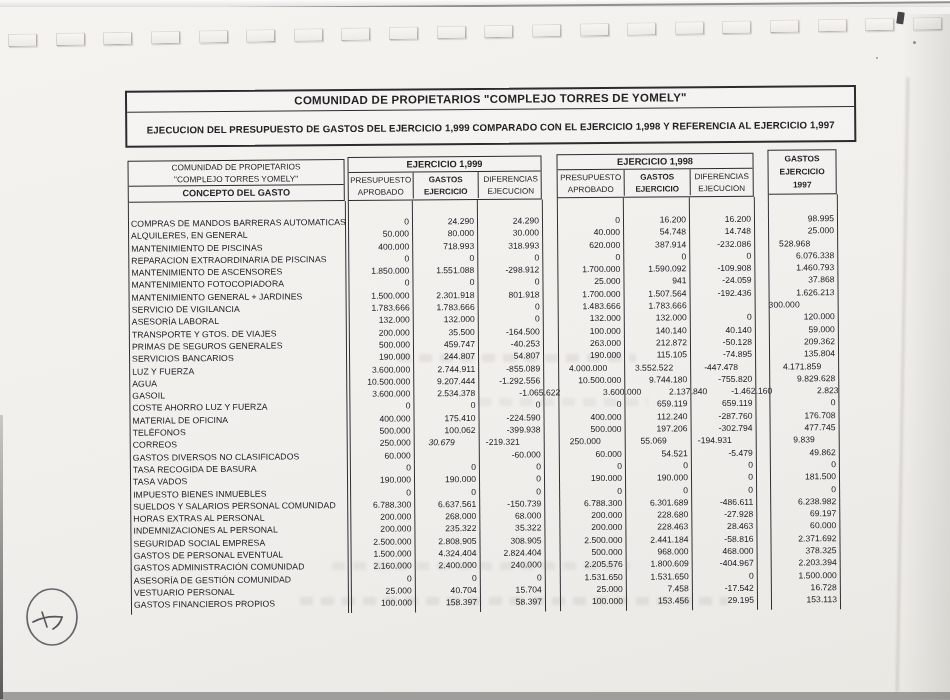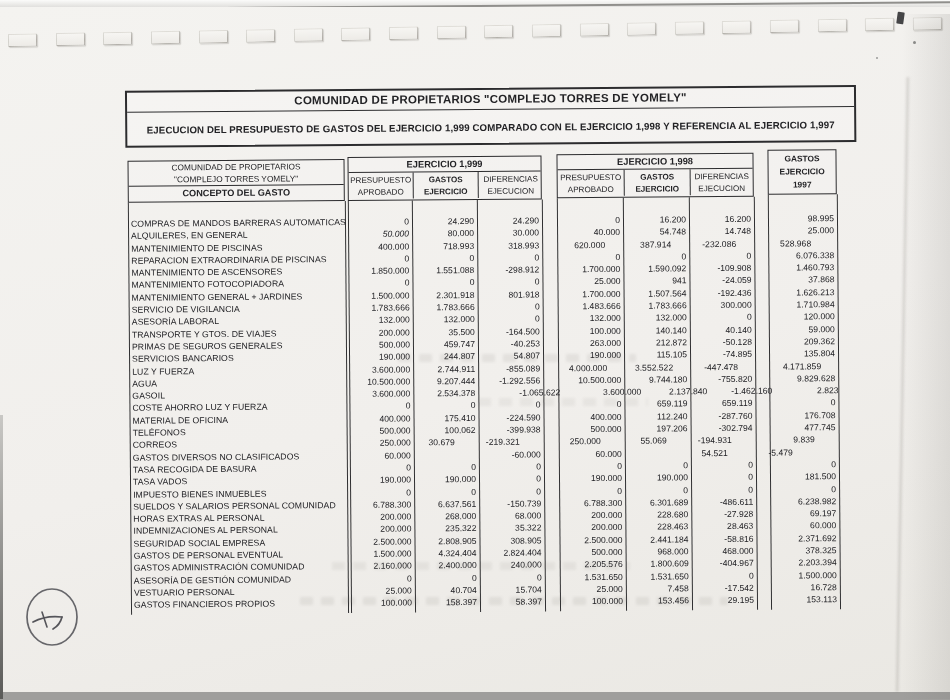--- a/index.html
+++ b/index.html
@@ -173,37 +173,37 @@
           <span class="bcell num" style="width: 66px;">0</span>
           <span class="bcell num" style="width: 65px;">24.290</span>
           <span class="bcell num" style="width: 65px;">24.290</span>
           <span class="bcell num" style="width: 66px; margin-left: 15px;">0</span>
           <span class="bcell num" style="width: 66px;">16.200</span>
           <span class="bcell num" style="width: 65px;">16.200</span>
           <span class="bcell num" style="width: 69px; margin-left: 14px;">98.995</span>
         </div>
         <div class="brow">
           <span class="bcell lab" style="width: 218px;">ALQUILERES, EN GENERAL</span>
-          <span class="bcell num" style="width: 66px; font-style: italic;">50.000</span>
+          <span class="bcell num" style="width: 66px;">50.000</span>
           <span class="bcell num" style="width: 65px;">80.000</span>
           <span class="bcell num" style="width: 65px;">30.000</span>
           <span class="bcell num" style="width: 66px; margin-left: 15px;">40.000</span>
           <span class="bcell num" style="width: 66px;">54.748</span>
           <span class="bcell num" style="width: 65px;">14.748</span>
           <span class="bcell num" style="width: 69px; margin-left: 14px;">25.000</span>
         </div>
         <div class="brow">
           <span class="bcell lab" style="width: 218px;">MANTENIMIENTO DE PISCINAS</span>
           <span class="bcell num" style="width: 66px;">400.000</span>
           <span class="bcell num" style="width: 65px;">718.993</span>
           <span class="bcell num" style="width: 65px;">318.993</span>
-          <span class="bcell num" style="width: 66px; ">620.000</span>
+          <span class="bcell num" style="width: 66px; margin-left: 15px;">620.000</span>
           <span class="bcell num" style="width: 66px;">387.914</span>
           <span class="bcell num" style="width: 65px;">-232.086</span>
-          <span class="bcell num" style="width: 57px; margin-left: 18px;">528.968</span>
+          <span class="bcell num" style="width: 57px; margin-left: 2px;">528.968</span>
         </div>
         <div class="brow">
           <span class="bcell lab" style="width: 218px;">REPARACION EXTRAORDINARIA DE PISCINAS</span>
           <span class="bcell num" style="width: 66px;">0</span>
           <span class="bcell num" style="width: 65px;">0</span>
           <span class="bcell num" style="width: 65px;">0</span>
           <span class="bcell num" style="width: 66px; margin-left: 15px;">0</span>
           <span class="bcell num" style="width: 66px;">0</span>
           <span class="bcell num" style="width: 65px;">0</span>
           <span class="bcell num" style="width: 69px; margin-left: 14px;">6.076.338</span>
@@ -238,21 +238,21 @@
           <span class="bcell num" style="width: 65px;">-192.436</span>
           <span class="bcell num" style="width: 69px; margin-left: 14px;">1.626.213</span>
         </div>
         <div class="brow">
           <span class="bcell lab" style="width: 218px;">SERVICIO DE VIGILANCIA</span>
           <span class="bcell num" style="width: 66px;">1.783.666</span>
           <span class="bcell num" style="width: 65px;">1.783.666</span>
           <span class="bcell num" style="width: 65px;">0</span>
           <span class="bcell num" style="width: 66px; margin-left: 15px;">1.483.666</span>
           <span class="bcell num" style="width: 66px;">1.783.666</span>
-          <span class="bcell num" style="width: 65px;">300.000</span>
+          <span class="bcell num" style="width: 65px; margin-left: 48px;">300.000</span>
           <span class="bcell num" style="width: 69px; margin-left: 14px;">1.710.984</span>
         </div>
         <div class="brow">
           <span class="bcell lab" style="width: 218px;">ASESORÍA LABORAL</span>
           <span class="bcell num" style="width: 66px;">132.000</span>
           <span class="bcell num" style="width: 65px;">132.000</span>
           <span class="bcell num" style="width: 65px;">0</span>
           <span class="bcell num" style="width: 66px; margin-left: 15px;">132.000</span>
           <span class="bcell num" style="width: 66px;">132.000</span>
           <span class="bcell num" style="width: 65px;">0</span>
@@ -344,34 +344,34 @@
           <span class="bcell num" style="width: 65px;">100.062</span>
           <span class="bcell num" style="width: 65px;">-399.938</span>
           <span class="bcell num" style="width: 66px; margin-left: 15px;">500.000</span>
           <span class="bcell num" style="width: 66px;">197.206</span>
           <span class="bcell num" style="width: 65px;">-302.794</span>
           <span class="bcell num" style="width: 69px; margin-left: 14px;">477.745</span>
         </div>
         <div class="brow">
           <span class="bcell lab" style="width: 218px;">CORREOS</span>
           <span class="bcell num" style="width: 66px;">250.000</span>
-          <span class="bcell num" style="width: 44px;">30.679</span>
+          <span class="bcell num" style="width: 44px; font-style: italic;">30.679</span>
           <span class="bcell num" style="width: 65px;">-219.321</span>
           <span class="bcell num" style="width: 66px; margin-left: 15px;">250.000</span>
           <span class="bcell num" style="width: 66px;">55.069</span>
           <span class="bcell num" style="width: 65px;">-194.931</span>
           <span class="bcell num" style="width: 69px; margin-left: 14px;">9.839</span>
         </div>
         <div class="brow">
           <span class="bcell lab" style="width: 218px;">GASTOS DIVERSOS NO CLASIFICADOS</span>
           <span class="bcell num" style="width: 66px;">60.000</span>
           <span class="bcell num" style="width: 65px;"></span>
           <span class="bcell num" style="width: 65px;">-60.000</span>
           <span class="bcell num" style="width: 66px; margin-left: 15px;">60.000</span>
-          <span class="bcell num" style="width: 66px; margin-left: 40px;">54.521</span>
+          <span class="bcell num" style="width: 66px;">54.521</span>
           <span class="bcell num" style="width: 65px;">-5.479</span>
           <span class="bcell num" style="width: 69px; margin-left: 14px;">49.862</span>
         </div>
         <div class="brow">
           <span class="bcell lab" style="width: 218px;">TASA RECOGIDA DE BASURA</span>
           <span class="bcell num" style="width: 66px;">0</span>
           <span class="bcell num" style="width: 65px;">0</span>
           <span class="bcell num" style="width: 65px;">0</span>
           <span class="bcell num" style="width: 66px; margin-left: 15px;">0</span>
           <span class="bcell num" style="width: 66px;">0</span>

